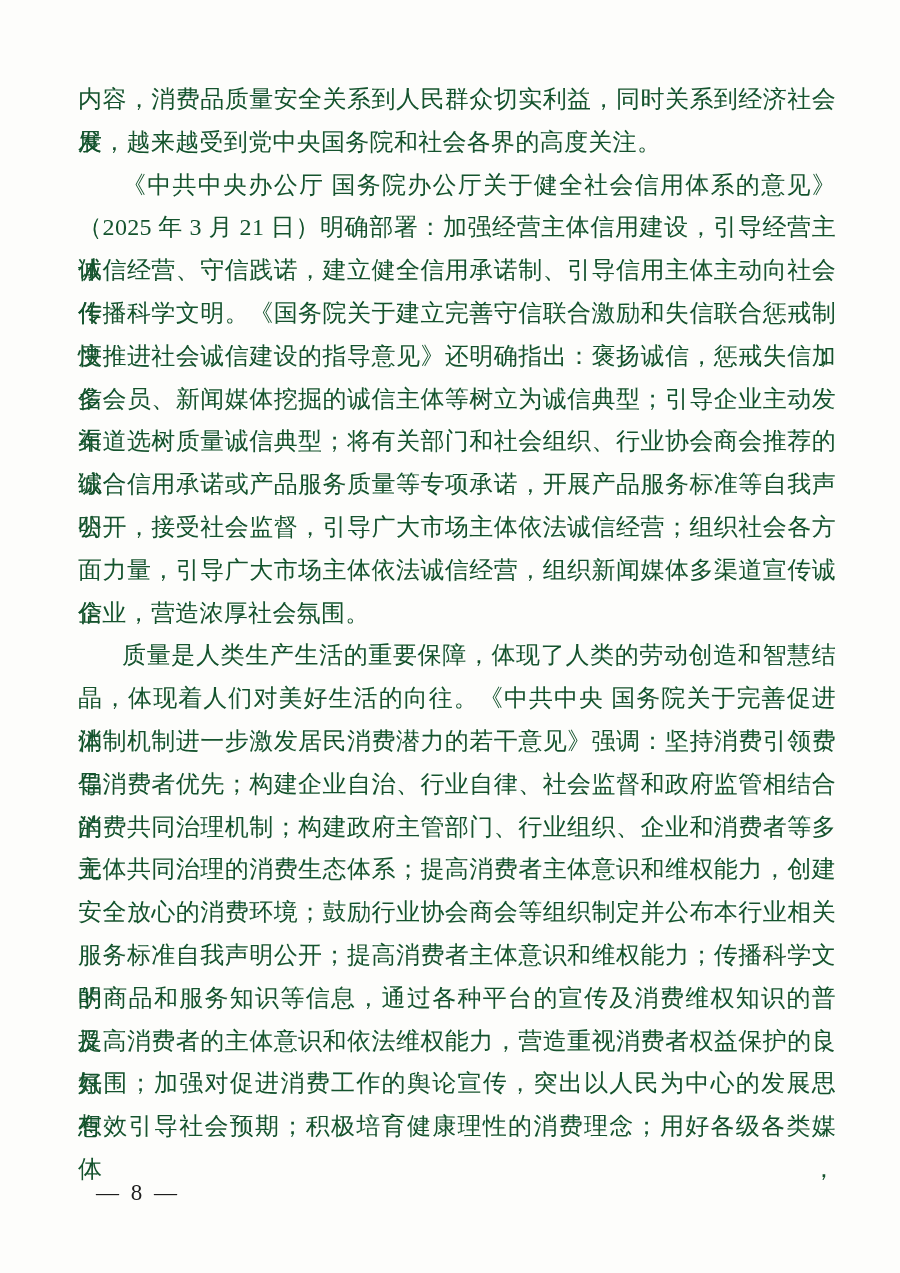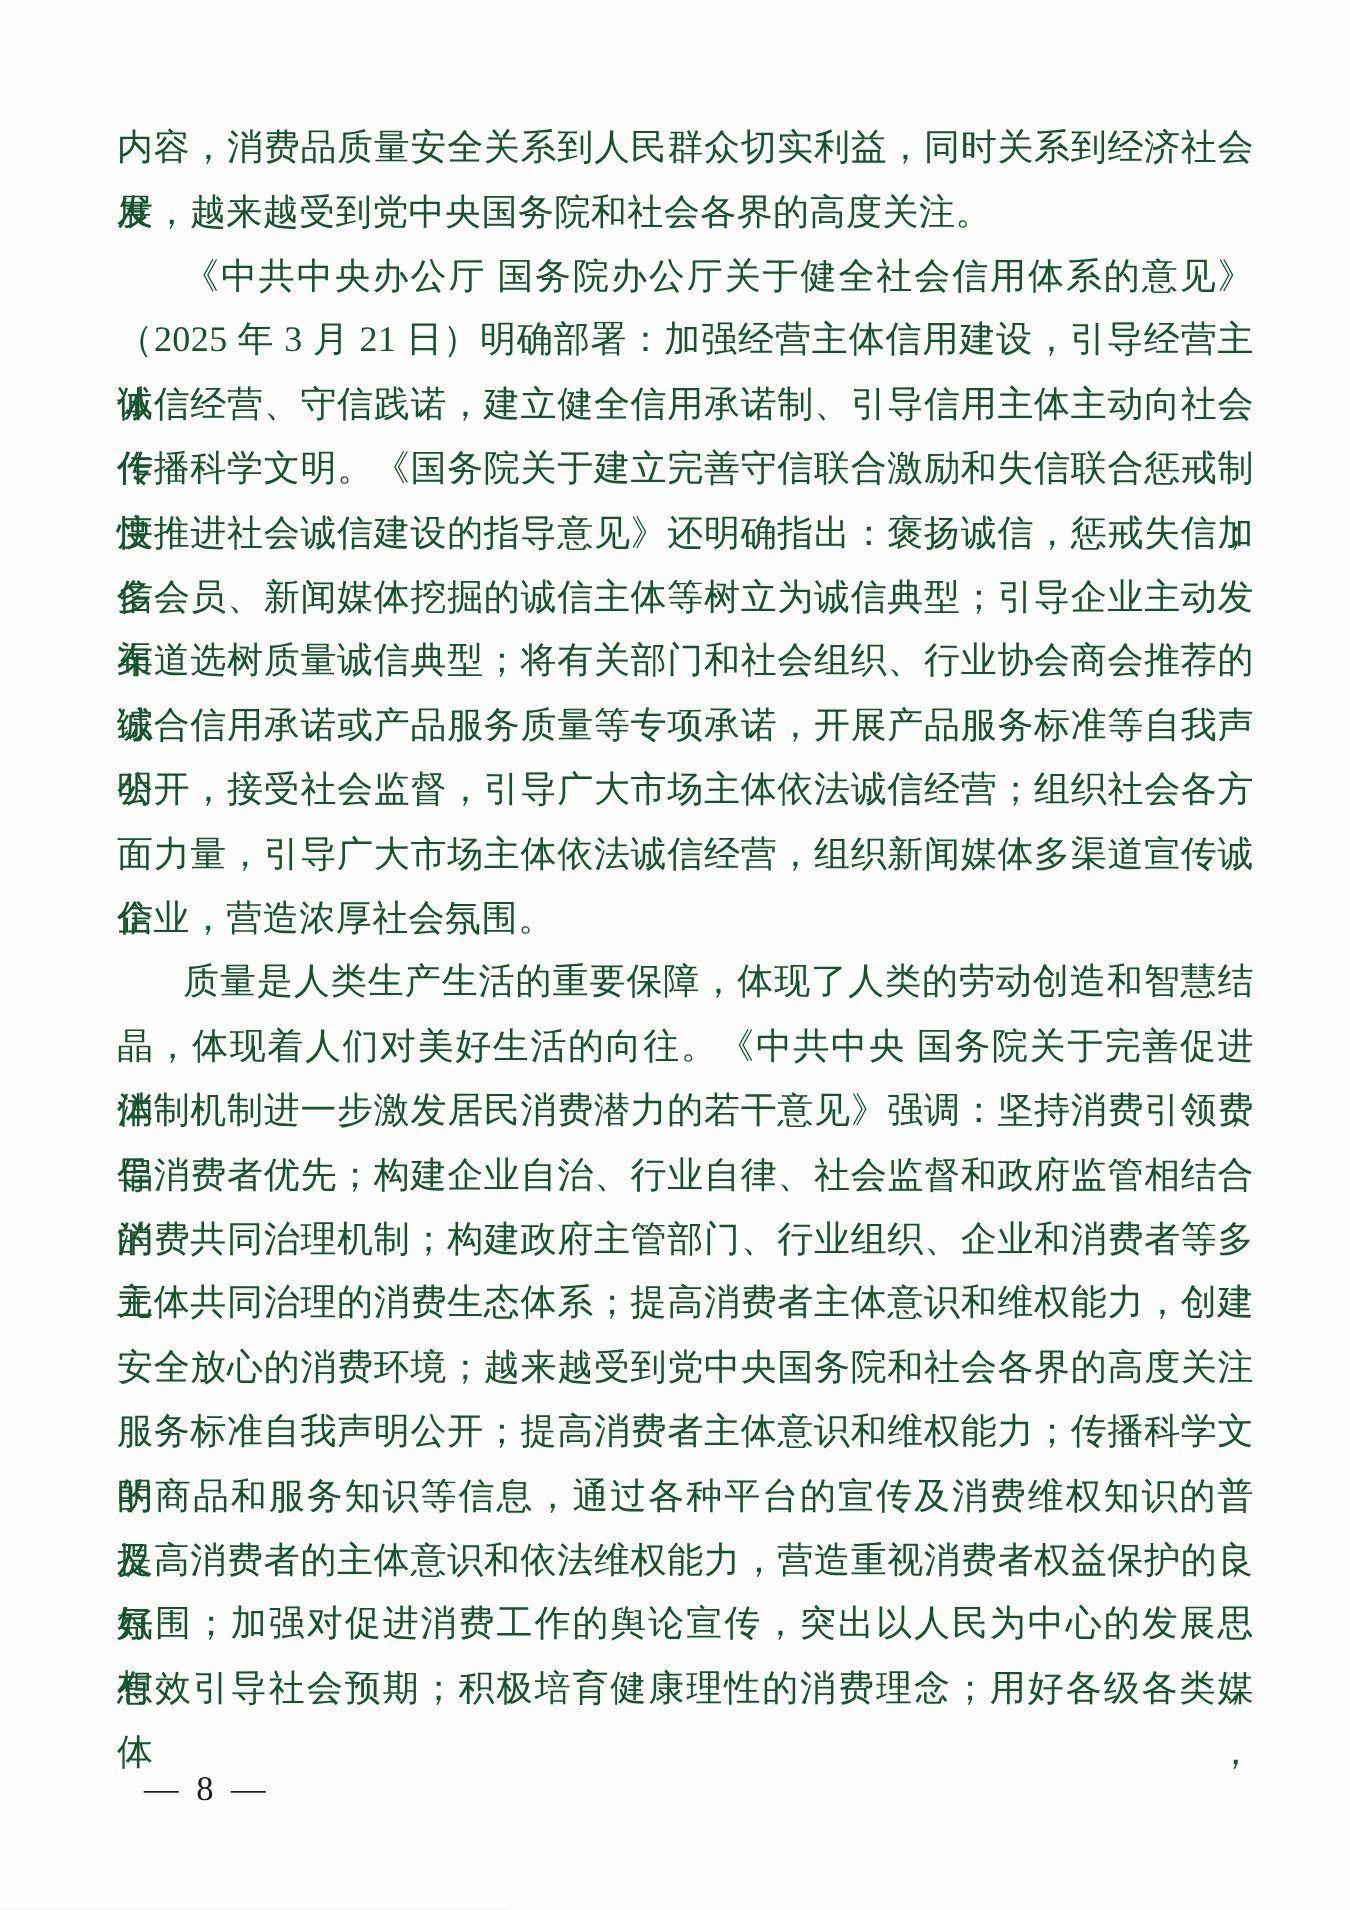--- a/index.html
+++ b/index.html
@@ -90,21 +90,21 @@
       <div class="line">晶，体现着人们对美好生活的向往。《中共中央 国务院关于完善促进消费</div>
 
       <div class="line">体制机制进一步激发居民消费潜力的若干意见》强调：坚持消费引领，倡</div>
 
       <div class="line">导消费者优先；构建企业自治、行业自律、社会监督和政府监管相结合的</div>
 
       <div class="line">消费共同治理机制；构建政府主管部门、行业组织、企业和消费者等多元</div>
 
       <div class="line">主体共同治理的消费生态体系；提高消费者主体意识和维权能力，创建</div>
 
-      <div class="line">安全放心的消费环境；越来越受到党中央国务院和社会各界的高度关注</div>
+      <div class="line">安全放心的消费环境；鼓励行业协会商会等组织制定并公布本行业相关</div>
 
 
       <div class="line">服务标准自我声明公开；提高消费者主体意识和维权能力；传播科学文明</div>
 
       <div class="line">的商品和服务知识等信息，通过各种平台的宣传及消费维权知识的普及，</div>
 
       <div class="line">提高消费者的主体意识和依法维权能力，营造重视消费者权益保护的良好</div>
 
       <div class="line">氛围；加强对促进消费工作的舆论宣传，突出以人民为中心的发展思想，</div>
 

